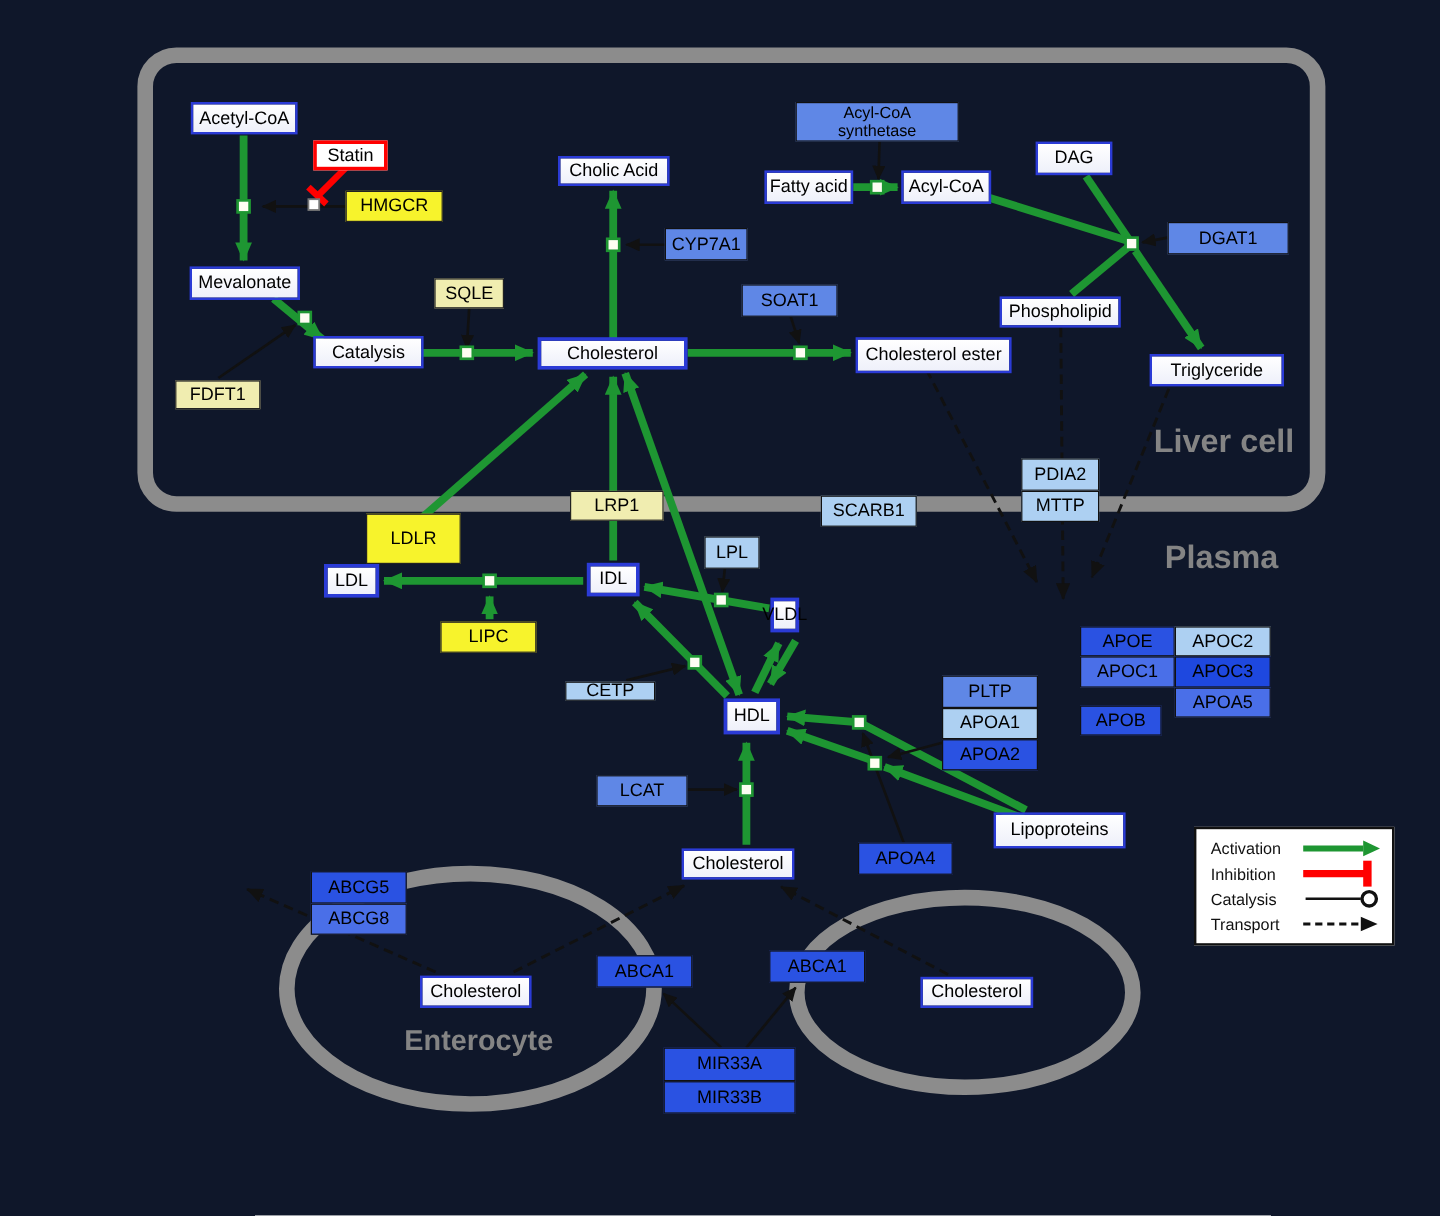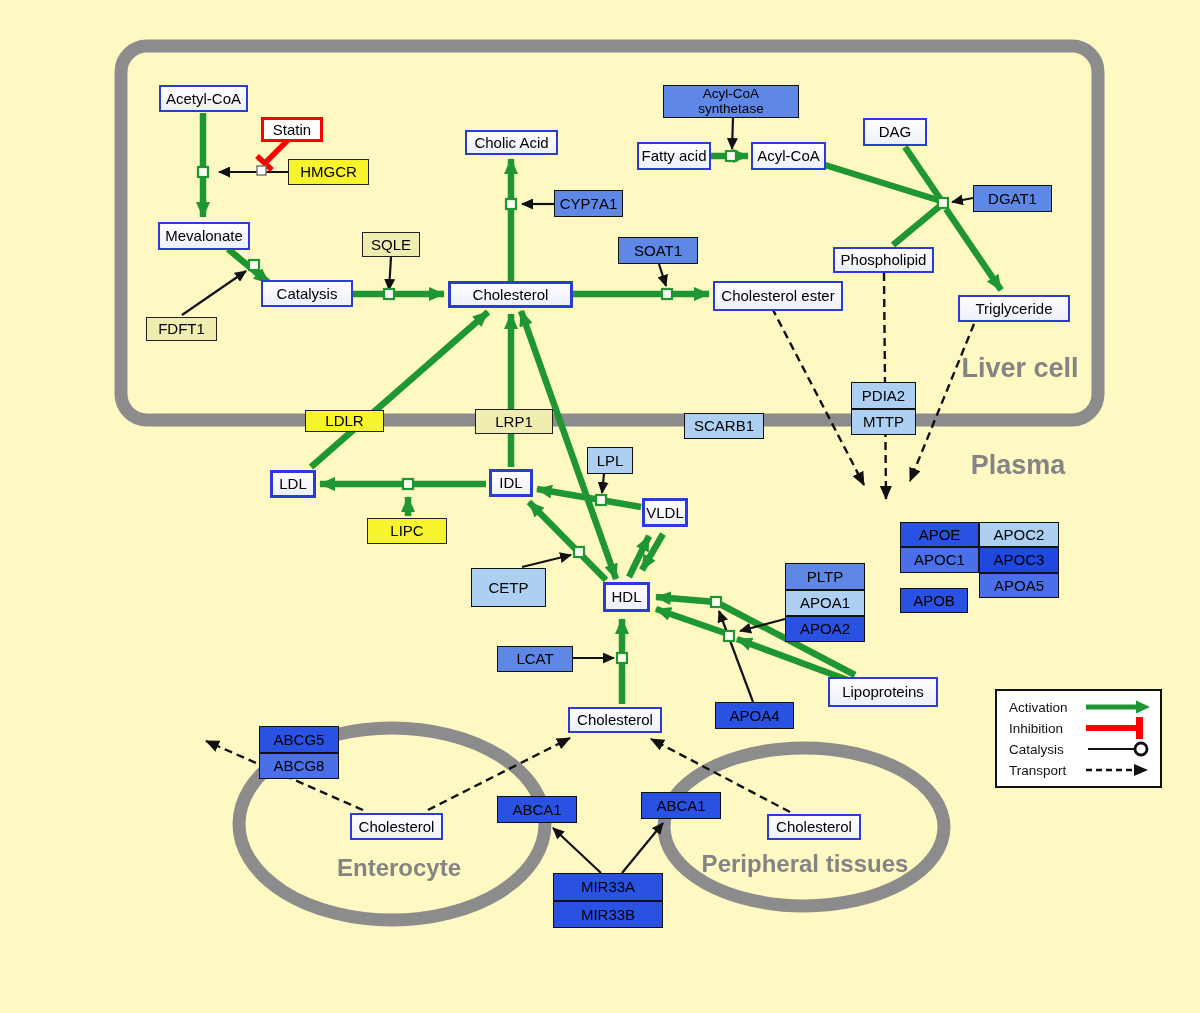--- a/index.html
+++ b/index.html
@@ -1,16 +1,16 @@
 <!DOCTYPE html>
 <html style="--metb: #2B3BD6; --yellow: #F7F32C; --paleyellow: #F0EDB0; --medblue: #5F87E6; --lightblue: #ADD0F2; --darkblue: #2A52E2; --midblue2: #4A6FE8; --darkerblue: #1E48DF; --red: #FF0000;"><head>
 <meta charset="utf-8">
 <style>
   html,body{margin:0;padding:0;background:#fff;}
-  #canvas{position:relative;width:1200px;height:1013px;background:#fef9c3;overflow:hidden;font-family:"Liberation Sans",sans-serif;}
+  #canvas{position:relative;width:1200px;height:1013px;background:#0f172a;overflow:hidden;font-family:"Liberation Sans",sans-serif;}
   #edges{position:absolute;left:0;top:0;}
   .node{position:absolute;display:flex;align-items:center;justify-content:center;text-align:center;
         box-sizing:border-box;font-size:15px;color:#000;line-height:1.04;}
   .m{background:linear-gradient(#ffffff,#eef0fa);border:2.5px solid var(--metb);}
   .m3{border-width:3px;}
   .y{background:var(--yellow);border:1.6px solid #222;}
   .py{background:var(--paleyellow);border:1.6px solid #222;}
   .b{background:var(--medblue);border:1.6px solid #111;}
   .lb{background:var(--lightblue);border:1.6px solid #111;}
   .db{background:var(--darkblue);border:1.6px solid #111;}
@@ -128,34 +128,34 @@
 <div class="node py" style="left:362px;top:232px;width:58px;height:25px">SQLE</div>
 <div class="node m" style="left:465px;top:130px;width:93px;height:25px">Cholic Acid</div>
 <div class="node b" style="left:554px;top:190px;width:69px;height:27px">CYP7A1</div>
 <div class="node m m3" style="left:448px;top:281px;width:125px;height:27px">Cholesterol</div>
 <div class="node b" style="left:618px;top:237px;width:80px;height:27px">SOAT1</div>
 <div class="node m" style="left:713px;top:281px;width:130px;height:30px">Cholesterol ester</div>
 <div class="node b" style="left:663px;top:85px;width:136px;height:33px;font-size:13.5px;padding:0 20px">Acyl-CoA synthetase</div>
 <div class="node m" style="left:637px;top:142px;width:74px;height:28px">Fatty acid</div>
 <div class="node m" style="left:751px;top:142px;width:75px;height:28px">Acyl-CoA</div>
 <div class="node m" style="left:863px;top:118px;width:64px;height:28px">DAG</div>
-<div class="node b" style="left:973px;top:185px;width:79px;height:27px">DGAT1</div>
+<div class="node b" style="left:973px;top:185px;width:101px;height:27px">DGAT1</div>
 <div class="node m" style="left:833px;top:247px;width:101px;height:26px">Phospholipid</div>
 <div class="node m" style="left:958px;top:295px;width:112px;height:27px">Triglyceride</div>
 <div class="node lb" style="left:851px;top:382px;width:65px;height:27px">PDIA2</div>
 <div class="node lb" style="left:851px;top:409px;width:65px;height:26px">MTTP</div>
-<div class="node y" style="left:305px;top:410px;width:79px;height:22px">LDLR</div>
+<div class="node y" style="left:305px;top:428px;width:79px;height:42px">LDLR</div>
 <div class="node py" style="left:475px;top:409px;width:78px;height:25px">LRP1</div>
 <div class="node lb" style="left:684px;top:413px;width:80px;height:26px">SCARB1</div>
 <div class="node m m3" style="left:270px;top:470px;width:46px;height:28px">LDL</div>
 <div class="node m m3" style="left:489px;top:469px;width:44px;height:28px">IDL</div>
 <div class="node lb" style="left:587px;top:447px;width:46px;height:27px">LPL</div>
-<div class="node m m3" style="left:642px;top:498px;width:46px;height:29px">VLDL</div>
+<div class="node m m3" style="left:642px;top:498px;width:24px;height:29px">VLDL</div>
 <div class="node y" style="left:367px;top:518px;width:80px;height:26px">LIPC</div>
-<div class="node lb" style="left:471px;top:568px;width:75px;height:39px">CETP</div>
+<div class="node lb" style="left:471px;top:568px;width:75px;height:16px">CETP</div>
 <div class="node m m3" style="left:603px;top:582px;width:47px;height:30px">HDL</div>
 <div class="node b" style="left:785px;top:563px;width:80px;height:27px">PLTP</div>
 <div class="node lb" style="left:785px;top:590px;width:80px;height:26px">APOA1</div>
 <div class="node db" style="left:785px;top:616px;width:80px;height:26px">APOA2</div>
 <div class="node db" style="left:900px;top:522px;width:79px;height:25px">APOE</div>
 <div class="node lb" style="left:979px;top:522px;width:80px;height:25px">APOC2</div>
 <div class="node db2" style="left:900px;top:547px;width:79px;height:26px">APOC1</div>
 <div class="node db3" style="left:979px;top:547px;width:80px;height:26px">APOC3</div>
 <div class="node db" style="left:900px;top:588px;width:68px;height:25px">APOB</div>
 <div class="node db2" style="left:979px;top:573px;width:80px;height:25px">APOA5</div>
@@ -168,21 +168,20 @@
 <div class="node m" style="left:350px;top:813px;width:93px;height:27px">Cholesterol</div>
 <div class="node db" style="left:497px;top:796px;width:80px;height:27px">ABCA1</div>
 <div class="node db" style="left:641px;top:792px;width:80px;height:27px">ABCA1</div>
 <div class="node m" style="left:767px;top:814px;width:94px;height:26px">Cholesterol</div>
 <div class="node db" style="left:553px;top:873px;width:110px;height:28px">MIR33A</div>
 <div class="node db" style="left:553px;top:901px;width:110px;height:27px">MIR33B</div>
 
 <div class="rlabel" style="left:1020px;top:368px;font-size:27px">Liver cell</div>
 <div class="rlabel" style="left:1018px;top:465px;font-size:27px">Plasma</div>
 <div class="rlabel" style="left:399px;top:868px;font-size:24px">Enterocyte</div>
-<div class="rlabel" style="left:805px;top:864px;font-size:24px">Peripheral tissues</div>
 
 <div id="legend">
   <div class="lrow">
     <span>Activation</span>
     <svg width="68" height="20">
       <line x1="2" y1="10" x2="52" y2="10" stroke="#1E9632" stroke-width="5"></line>
       <polygon points="52,3.5 66,10 52,16.5" fill="#1E9632"></polygon>
     </svg>
   </div>
   <div class="lrow">

